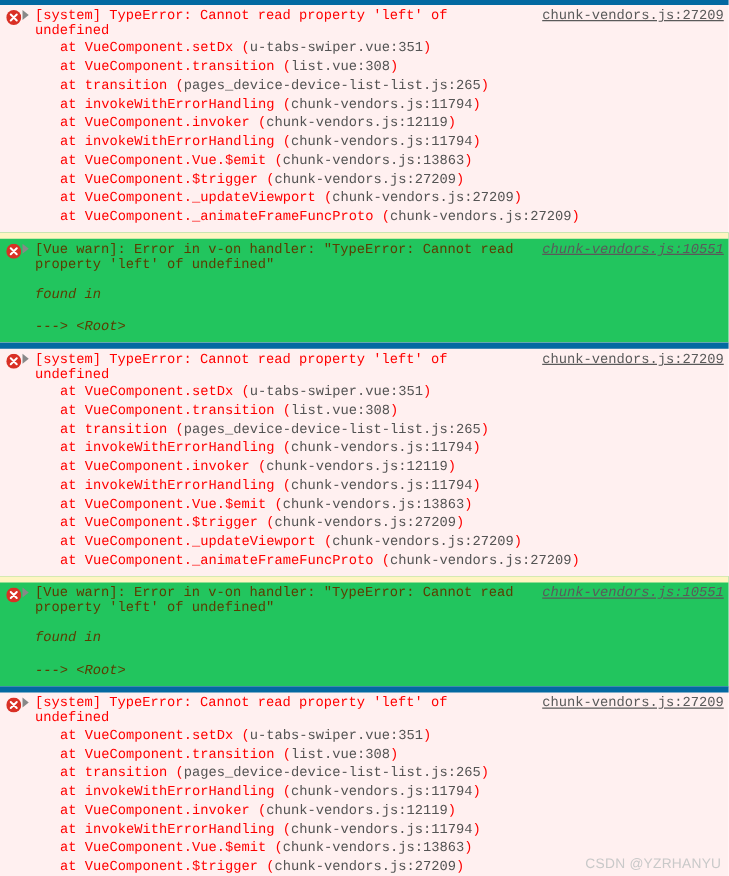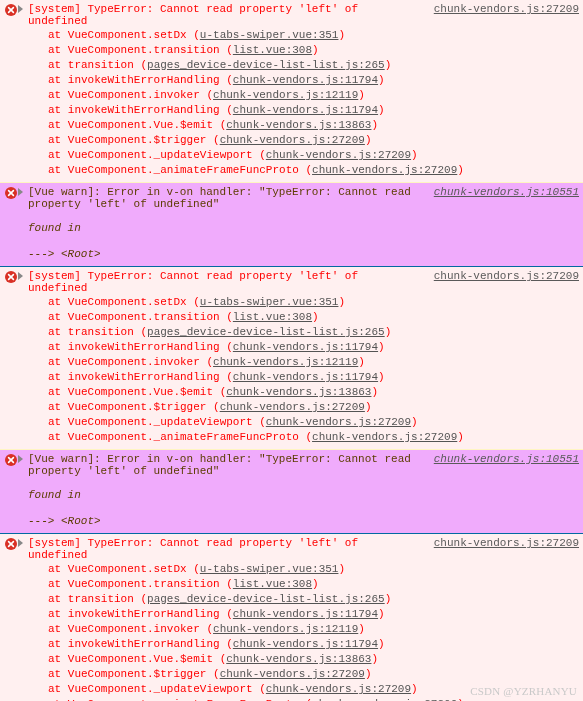--- a/index.html
+++ b/index.html
@@ -6,28 +6,28 @@
   body {
     margin: 0;
     padding: 0;
     font-family: Menlo, Consolas, "Courier New", monospace;
     font-size: 11px;
     background: #fff;
     width: 583px;
     color: #333;
   }
   .message {
-    border-top: 1px solid #0369a1;
+    border-top: 5px solid #0369a1;
     border-bottom: 1px solid #ffd7d7;
     padding: 3px 4px 4px 4px;
     margin-top: -1px;
     position: relative;
   }
   .msg-error { background: #fff0f0; }
-  .msg-warn { background: #f0abfc; border-color: #fff5c2; }
+  .msg-warn { background: #22c55e; border-color: #fff5c2; }
   .header-row {
     display: flex;
     align-items: flex-start;
   }
   .icon-col {
     flex: 0 0 14px;
     display: flex;
     justify-content: center;
     padding-top: 1px;
   }
@@ -60,38 +60,37 @@
   }
   .msg-error .src-link { color: #5a5a5a; }
   .msg-warn .src-link { color: #5a5a5a; font-style: italic; }
   .stack {
     padding-left: 44px;
     padding-top: 1px;
   }
   .msg-error .stack { color: #ff0000; }
   .stack-line { line-height: 15px; white-space: nowrap; }
   .link {
-    text-decoration: underline;
     cursor: pointer;
     color: #545454;
     text-align: center;
   }
   .warn-body {
     padding-left: 24px;
     color: #5c3c00;
   }
   .warn-body .line { line-height: 16px; font-style: italic; }
   .warn-body .gap { height: 10px; }
   .watermark {
     position: fixed;
     right: 6px;
     bottom: 4px;
     color: #c9c9c9;
     font-size: 11px;
-    font-family: Liberation Serif, serif;
+    font-family: Liberation Sans, sans-serif;
     letter-spacing: 0.2px;
   }
   svg { display: block; }
 </style>
 </head>
 <body>
 
 <div id="root">
     <div class="message msg-error">
       <div class="header-row">

